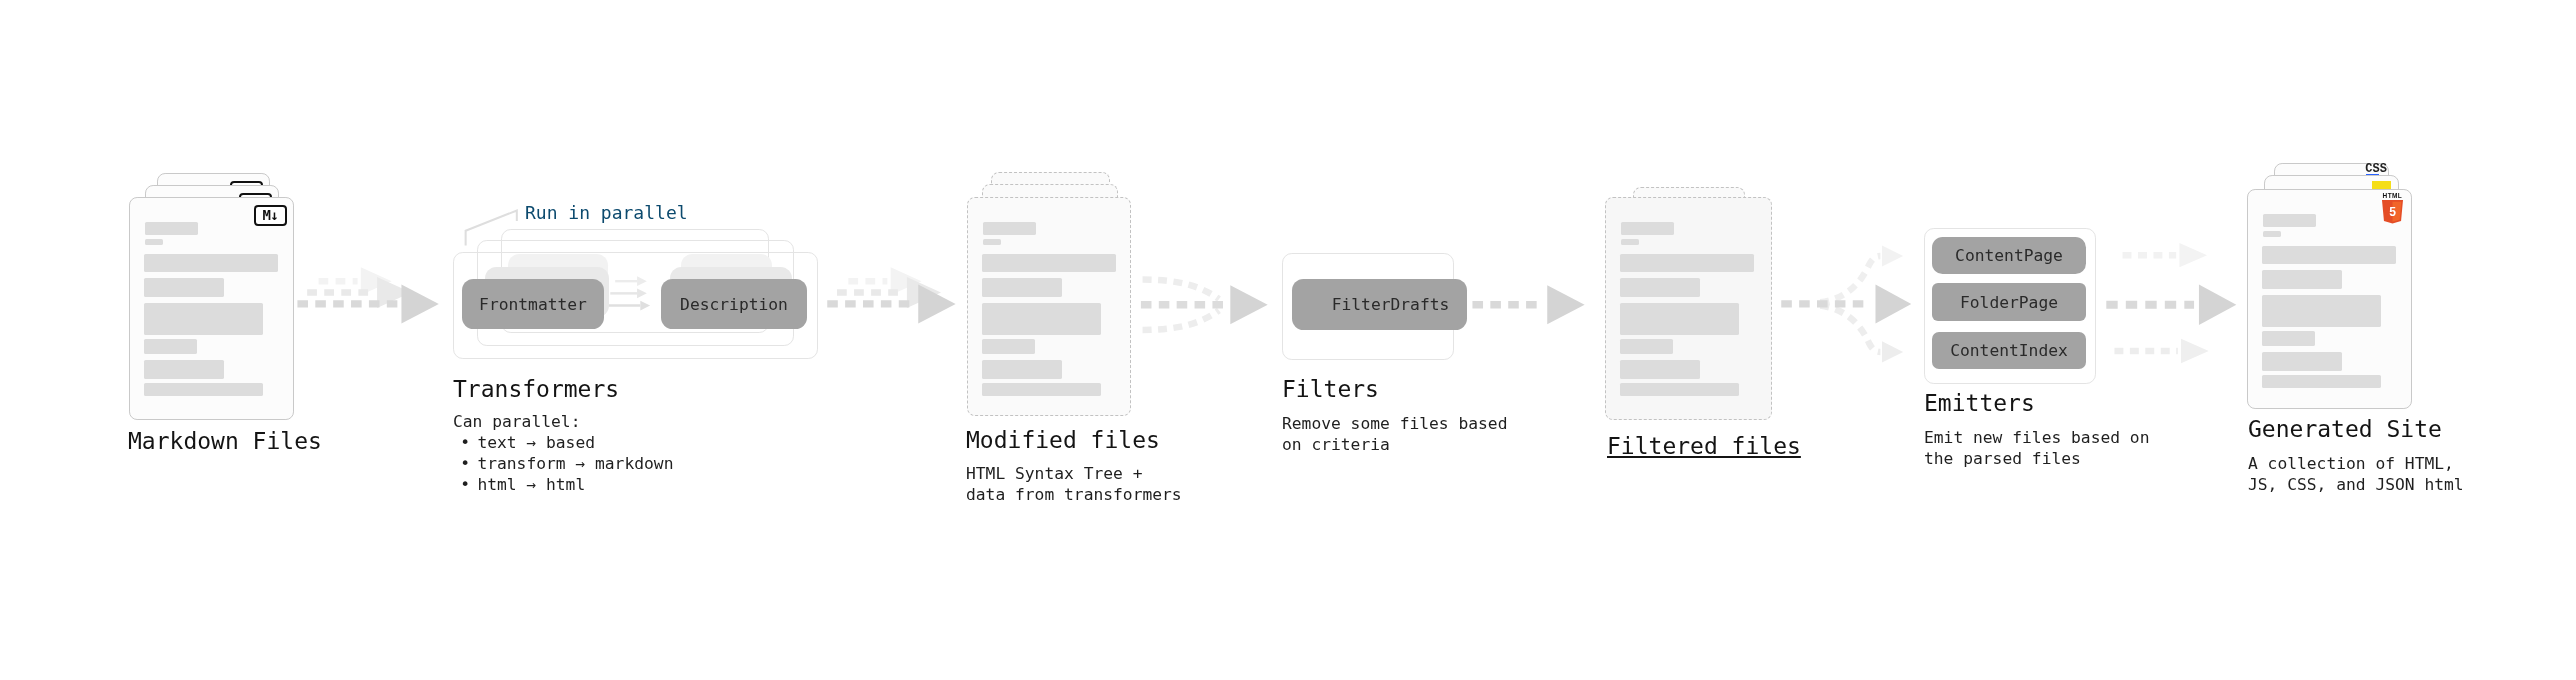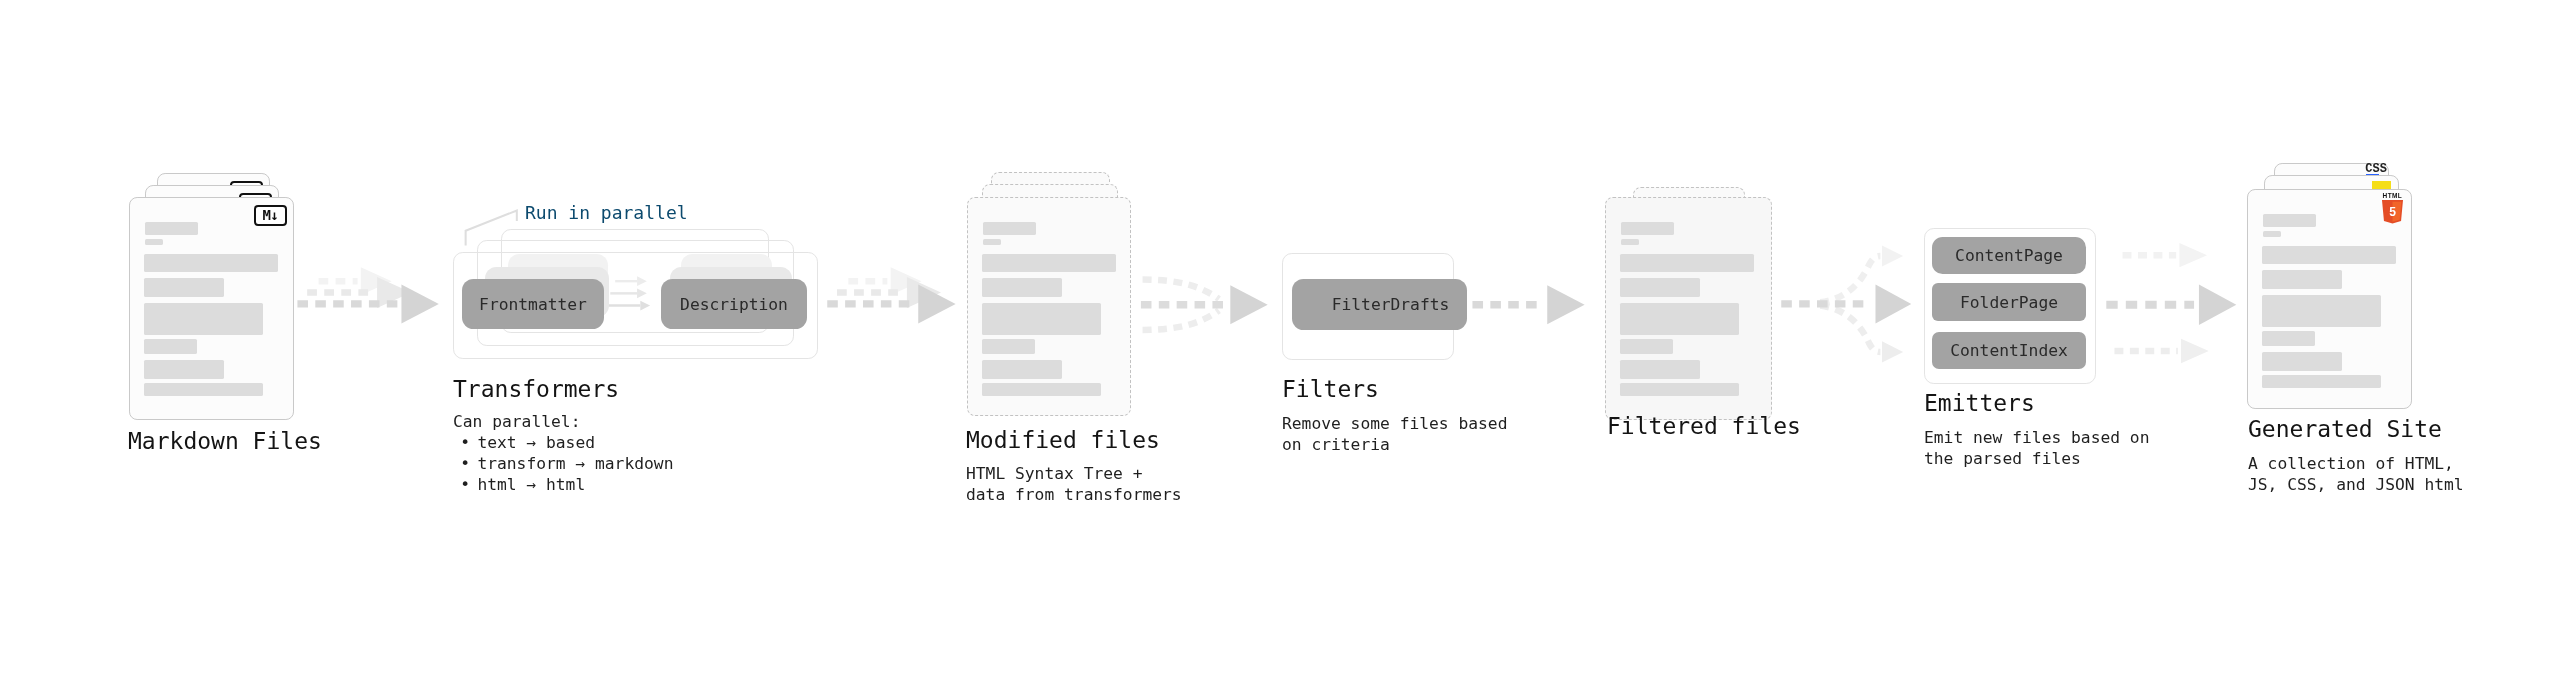--- a/index.html
+++ b/index.html
@@ -198,21 +198,21 @@
     <div class="card dashed graybg" style="left:1605px;top:197px;width:167px;height:223px;">
         <div class="bar b1"></div>
         <div class="bar b2"></div>
         <div class="bar b3"></div>
         <div class="bar b4"></div>
         <div class="bar b5"></div>
         <div class="bar b6"></div>
         <div class="bar b7"></div>
         <div class="bar b8"></div>
       </div>
-    <div class="stage-title" style="left:1607px;top:412px;">Filtered files</div>
+    <div class="stage-title" style="left:1607px;top:432px;text-decoration:underline;">Filtered files</div>
   </div>
 
   <div>
     <div class="outline-box" style="left:1924px;top:228px;width:172px;height:156px;background:#fff;"></div>
     <div class="pill" style="left:1932px;top:237px;width:154px;height:37px;border-radius:10.6px;">ContentPage</div>
     <div class="pill" style="left:1932px;top:283px;width:154px;height:38px;border-radius:6px;">FolderPage</div>
     <div class="pill" style="left:1932px;top:332px;width:154px;height:37px;border-radius:7px;">ContentIndex</div>
     <div class="stage-title" style="left:1924px;top:389px;">Emitters</div>
     <div class="stage-sub" style="left:1924px;top:427px;">
       <div>Emit new files based on</div>

